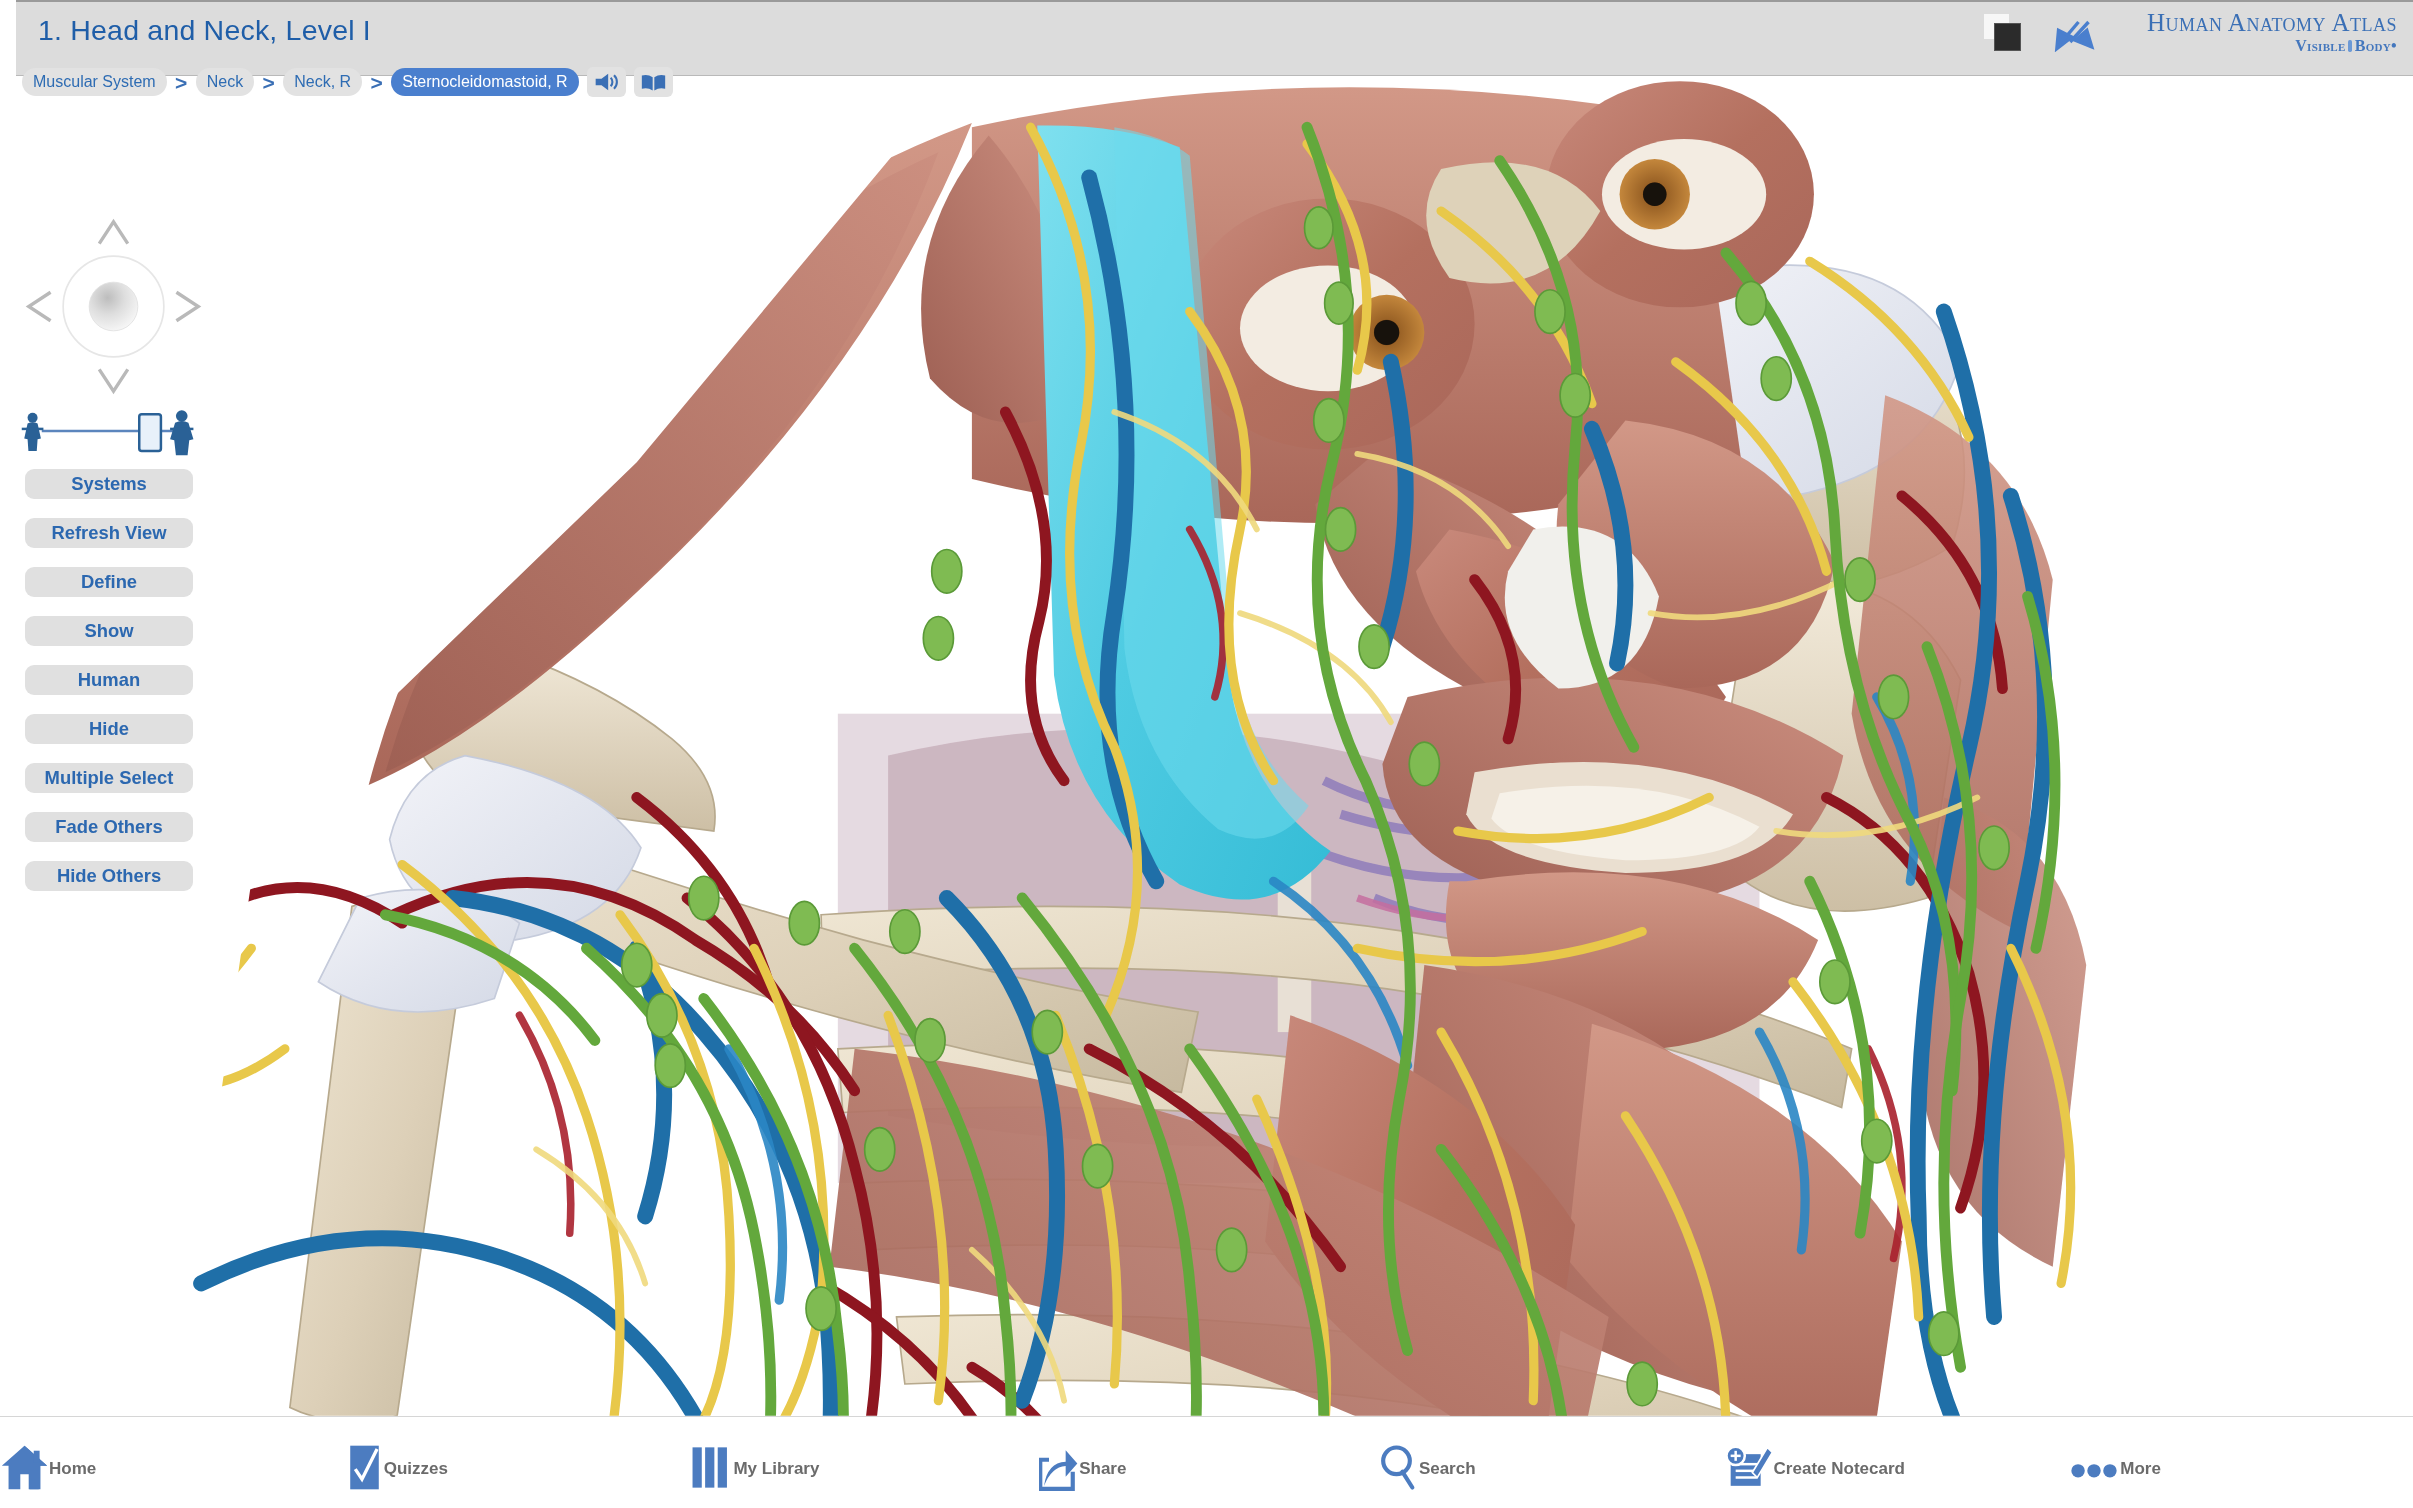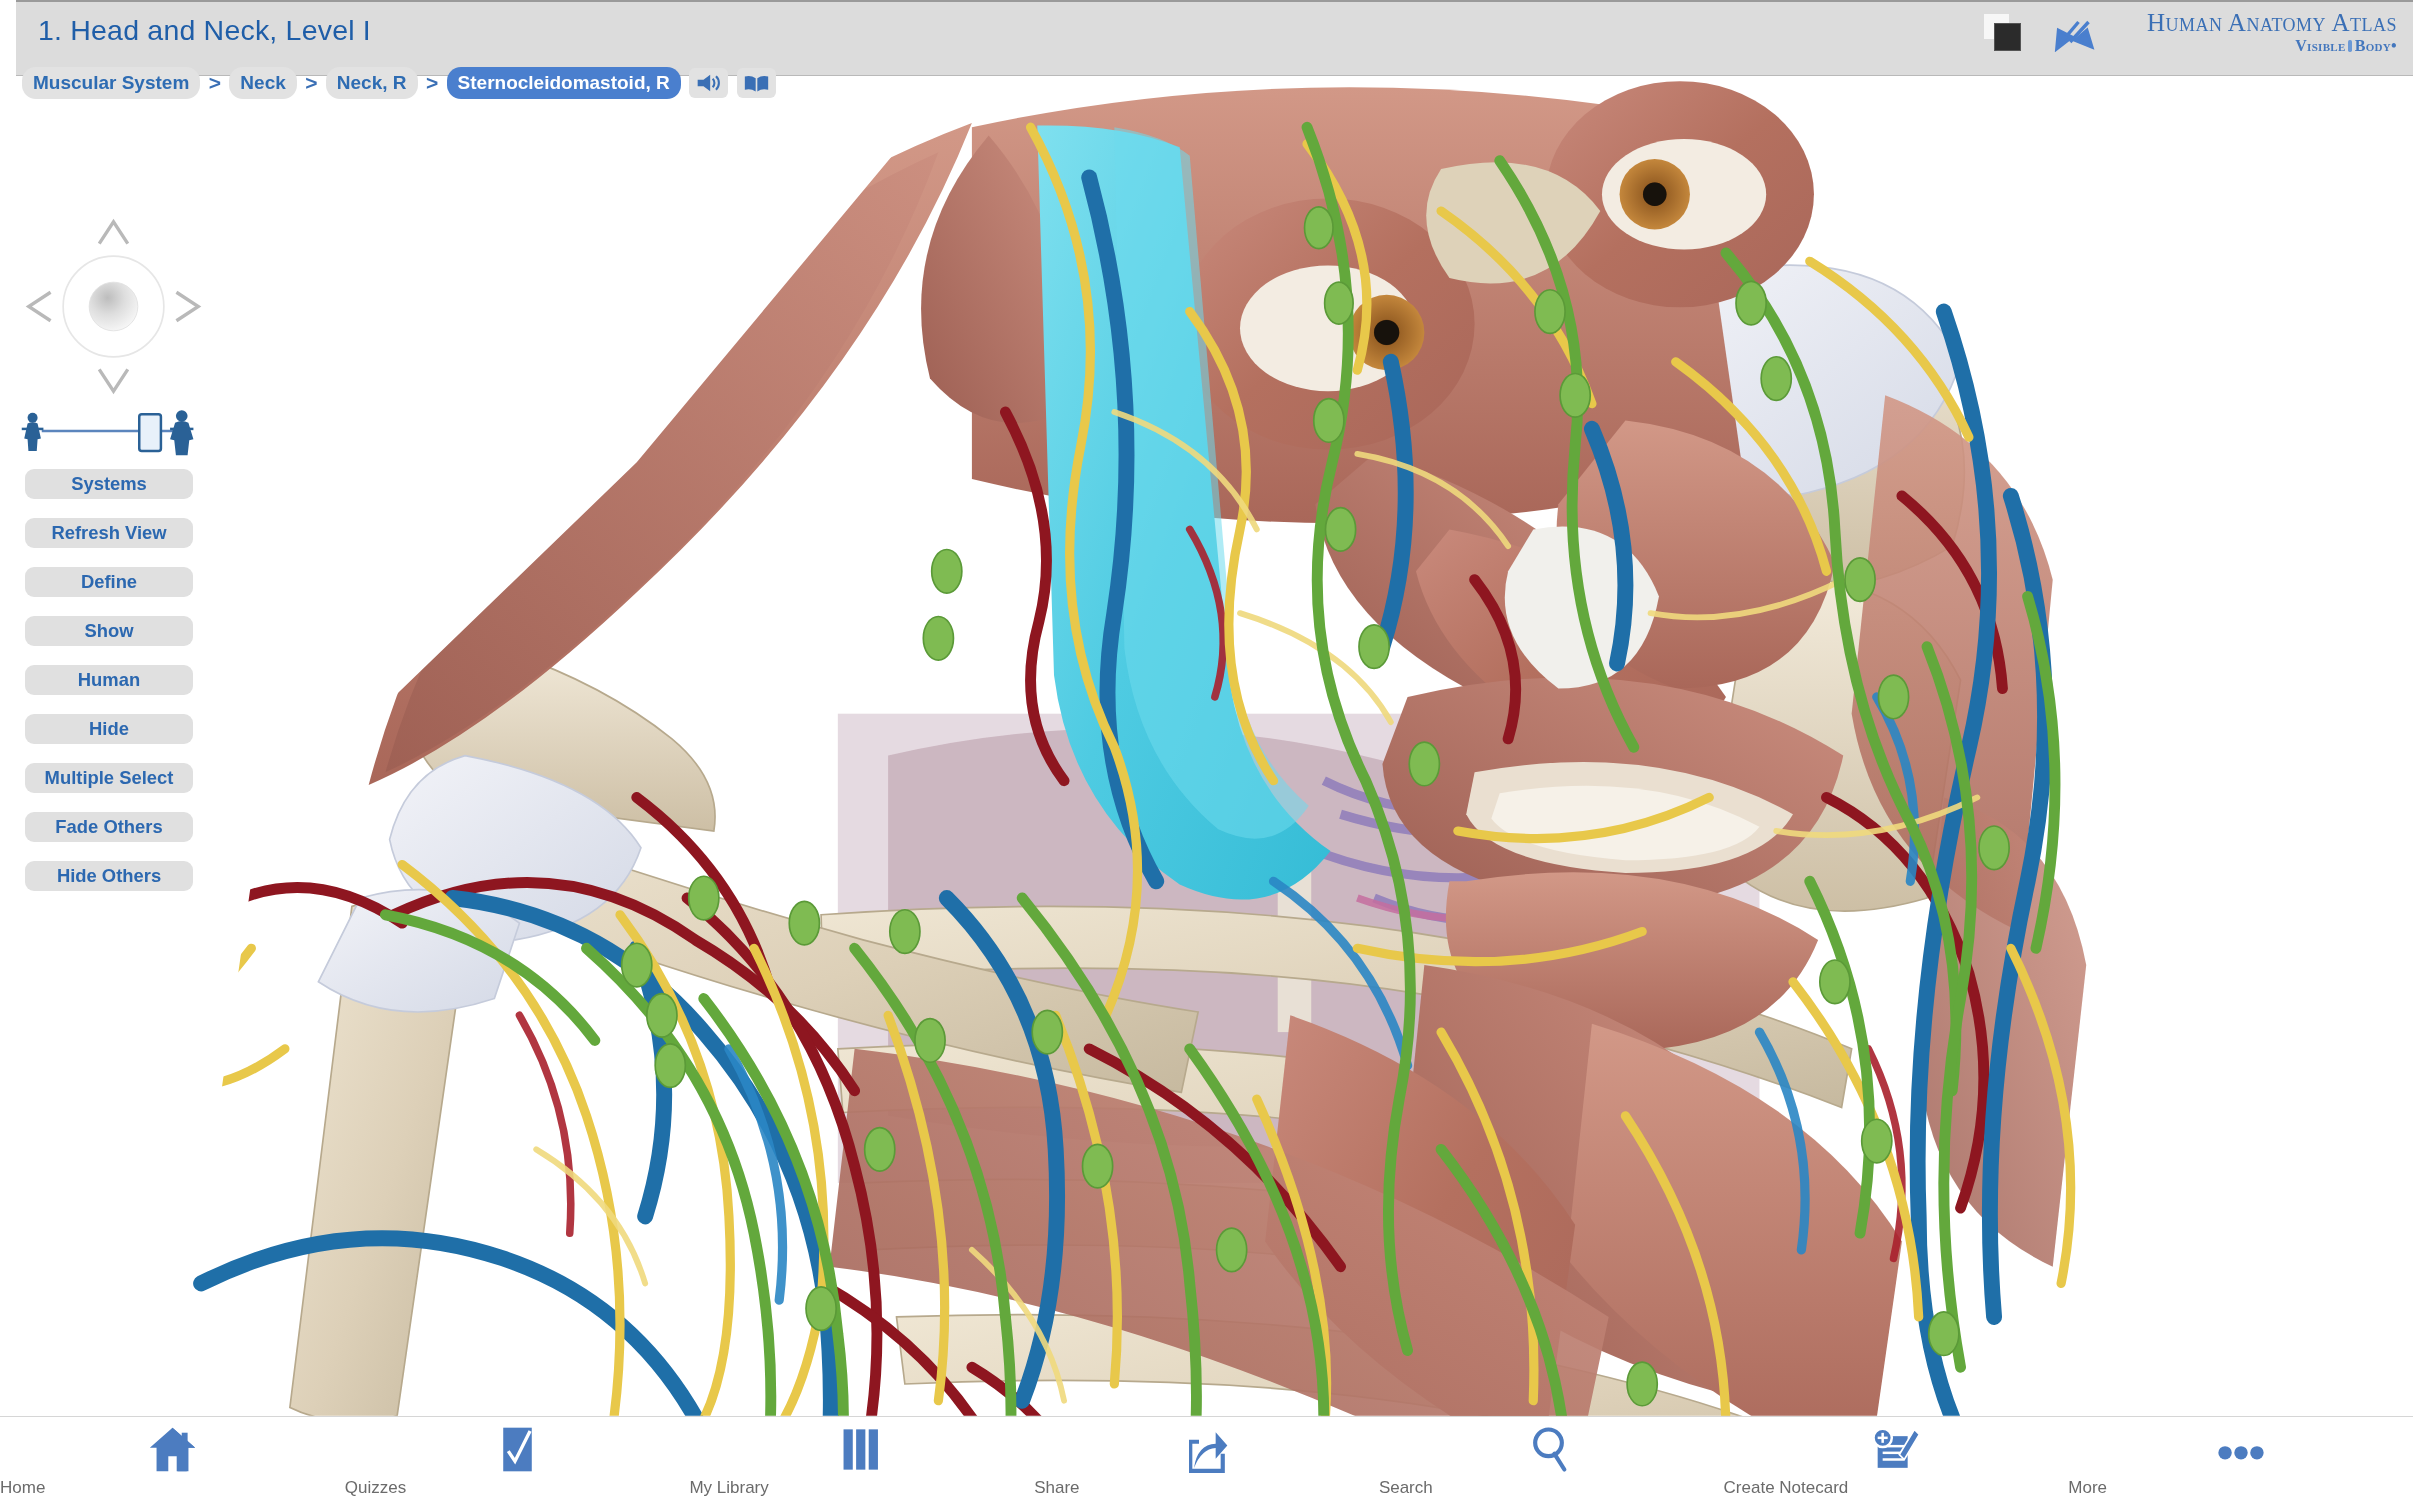--- a/index.html
+++ b/index.html
@@ -45,21 +45,21 @@
   .vb-bar { display:inline-block; width:4.2px; height:12.6px; background:#6d9ad6; border-radius:1.7px; vertical-align:-1.7px; margin:0 2.5px; }
 
   
   .breadcrumb {
     position: absolute; left: 22px; top: 67px;
     display: flex; align-items: center; gap: 8.4px;
   }
   .crumb {
     background: #e2e2e2; border-radius: 14px;
     padding: 5.9px 11px 6.7px;
-    font-size: 19px; color: #2e6cb3; font-weight: 700;
+    font-size: 16px; color: #2e6cb3; font-weight: 400;
     white-space: nowrap; line-height: 1;
   }
   .crumb.active { background: #4a7fce; color: #ffffff; }
   .crumb-sep { font-size: 21px; color: #3a6fb5; font-weight: 700; line-height: 1; }
   .crumb-icon {
     background: #e2e2e2; border-radius: 5.9px;
     width: 39px; height: 30px; display: flex; align-items: center; justify-content: center;
   }
 
   
@@ -83,23 +83,24 @@
   .viewport { position: absolute; left: 0; top: 60px; width: 2413px; height: 1356px; overflow: hidden; background: #ffffff; }
   .viewport svg { position: absolute; left: 0; top: 0; }
 
   
   .bottombar {
     position: absolute; left: 0; bottom: 0; width: 2413px; height: 92px;
     background: #ffffff; border-top: 1.7px solid #d6d6d6;
     display: flex; align-items: flex-start;
   }
   .tool {
-    flex: 1 1 0; height: 92px; display: flex; flex-direction: column;
-    justify-content: flex-start; padding-top: 6.7px;
+    flex: 1 1 0; height: 92px; display: flex; flex-direction: row;
+    align-items: center; justify-content: flex-start; padding-top: 6.7px;
     cursor: pointer;
+    font-weight: bold;
   }
   .tool .ico { height: 49px; display: flex; align-items: flex-end; justify-content: center; }
   .tool .lbl { font-size: 17px; color: #6b6b6b; margin-top: 5px; font-family: "Liberation Sans", sans-serif; }
 </style>
 </head>
 <body>
 
 <div id="app">
 
   <div class="viewport">

